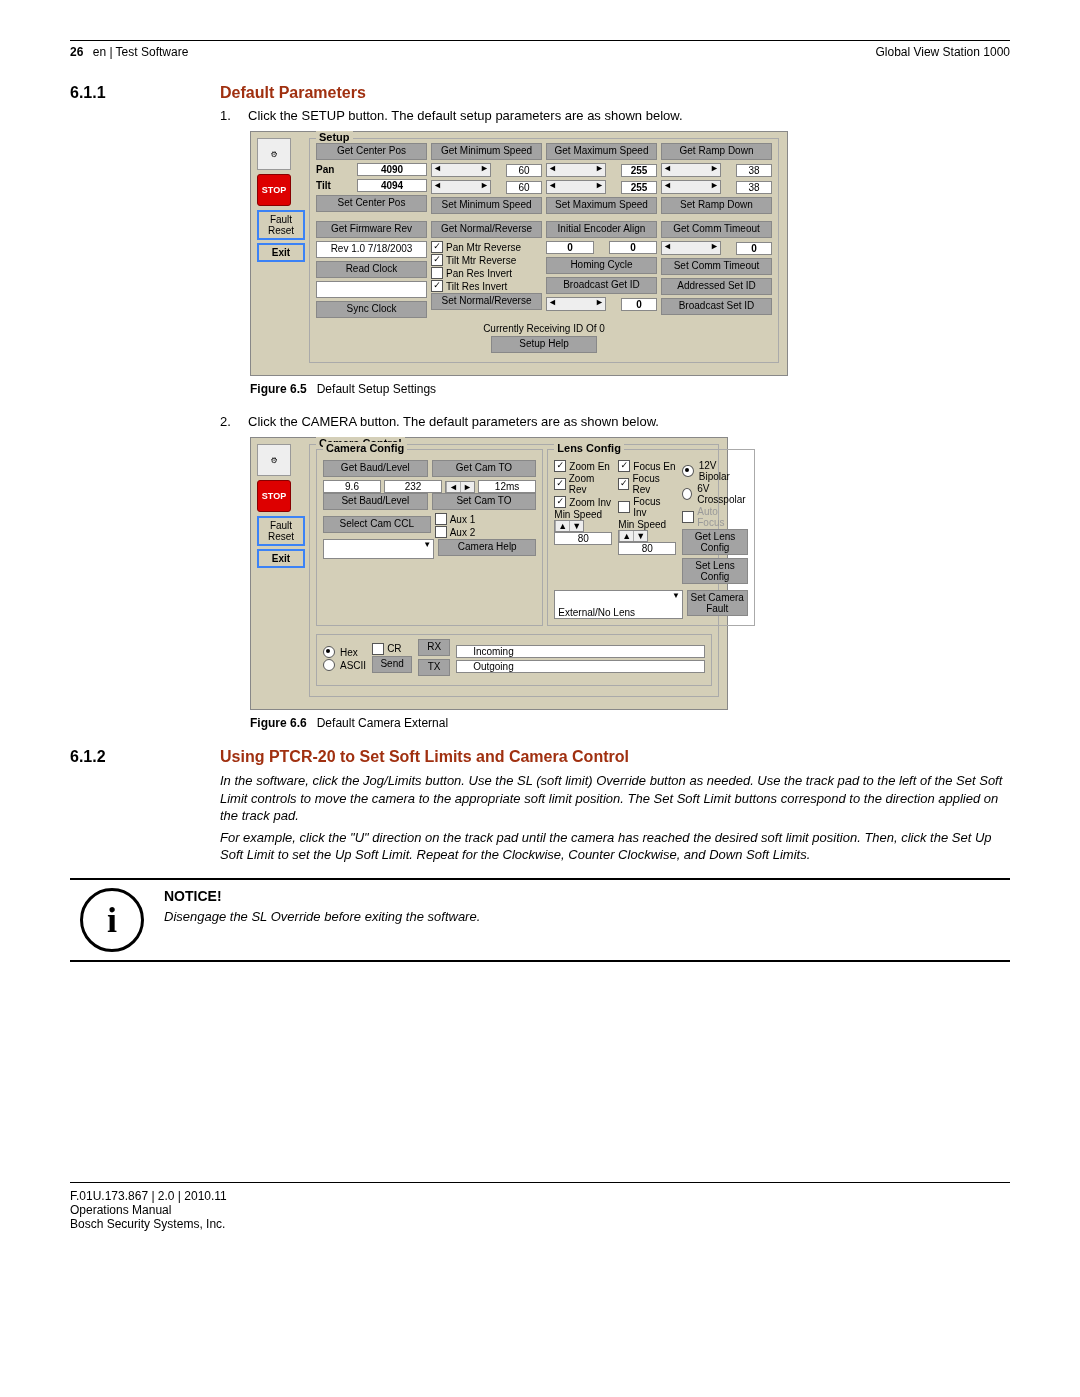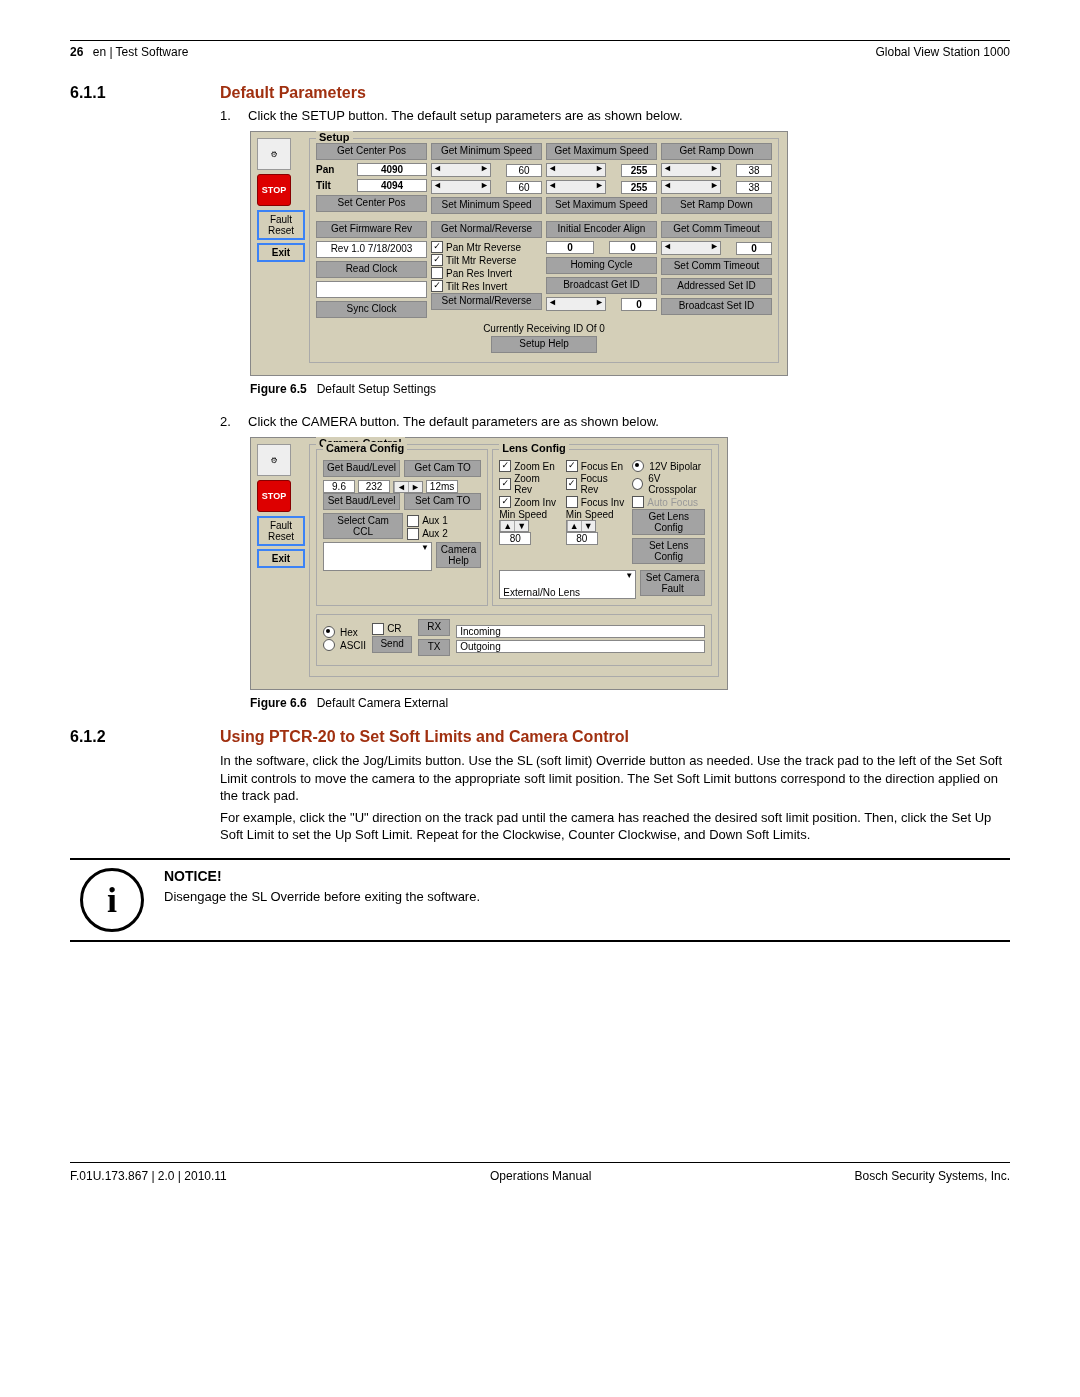--- a/index.html
+++ b/index.html
@@ -45,35 +45,35 @@
   .slider::before, .slider::after { content:"◄"; position:absolute; top:-1px; font-size:9px;}
   .slider::before { left:1px;}
   .slider::after { content:"►"; right:1px;}
   .chk { display:flex; align-items:center; gap:3px; font-size:10px; margin-bottom:1px;}
   .chk .box { width:10px; height:10px; border:1px solid #555; background:#fff; font-size:9px; line-height:9px; text-align:center;}
 
   
   .ss2 { width: 460px; }
   .ss2 .grp-title2 { font-weight:bold; font-size:11px; }
   .tiny { font-size:10px; }
-  .inbox { border:1px solid #888; background:#fff; padding:0 3px; font-size:10px; display:inline-block; min-width:24px; text-align:center;}
+  .inbox { border:1px solid #888; background:#fff; padding:0 16px; font-size:10px; display:inline-block; min-width:24px; text-align:center;}
   .spin { display:inline-flex; border:1px solid #888; background:#eee;}
   .spin span { padding:0 2px; font-size:9px; border-left:1px solid #aaa;}
   .radio { width:10px;height:10px;border:1px solid #555;border-radius:50%;background:#fff;display:inline-block;vertical-align:middle;margin-right:2px;position:relative;}
   .radio.on::after{content:"";width:4px;height:4px;background:#000;border-radius:50%;position:absolute;top:2px;left:2px;}
   .dropdown { border:1px solid #888; background:#fff; padding:16px 14px 0 3px; font-size:10px; position:relative; display:inline-block; min-width:90px;}
   .dropdown::after{content:"▼"; position:absolute; right:2px; top:0; font-size:8px;}
 
   .notice-block { display:flex; margin-top:14px; border-top:2px solid #000; border-bottom:2px solid #000; padding:8px 0;}
   .notice-icon { width:58px; height:58px; border:3px solid #000; border-radius:50%; display:flex; align-items:center; justify-content:center; font-family: Georgia, serif; font-size:36px; font-weight:bold; margin-right:20px; margin-left:10px;}
   .notice-title { font-weight:bold; font-size:14px; }
 
-  .body-para { margin:4px 0; line-height:1.4; }
-
-  .footer { margin-top:220px; border-top:1px solid #000; padding-top:6px; font-size:12px; display:flex; justify-content:space-between;}
+  .body-para { margin:4px 0; line-height:1.4;font-style:italic; }
+
+  .footer { margin-top:220px; border-top:1px solid #000; padding-top:6px; font-size:12px; display:flex; justify-content:space-between;flex-direction:column;}
   .heavy { color:#a03010; }
 </style>
 </head>
 <body>
 
 <div class="header-rule"></div>
 <div class="header-row">
   <div class="header-left">
     <span>26</span>
     <span class="light">en | Test Software</span>

